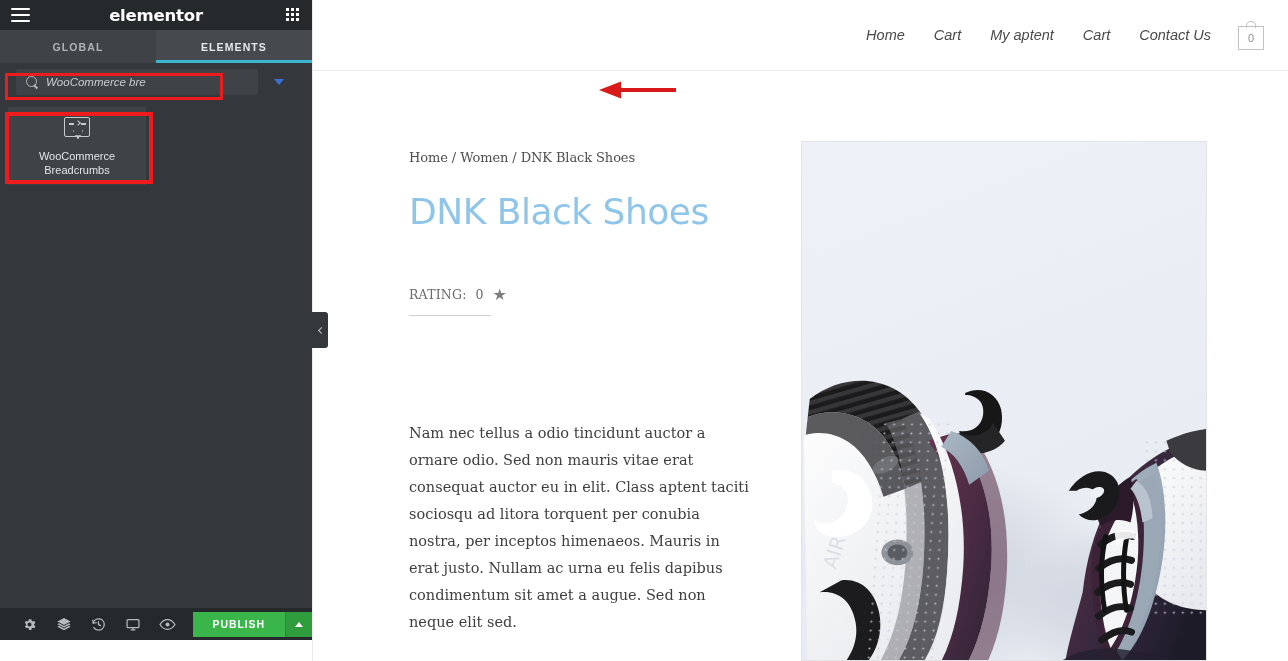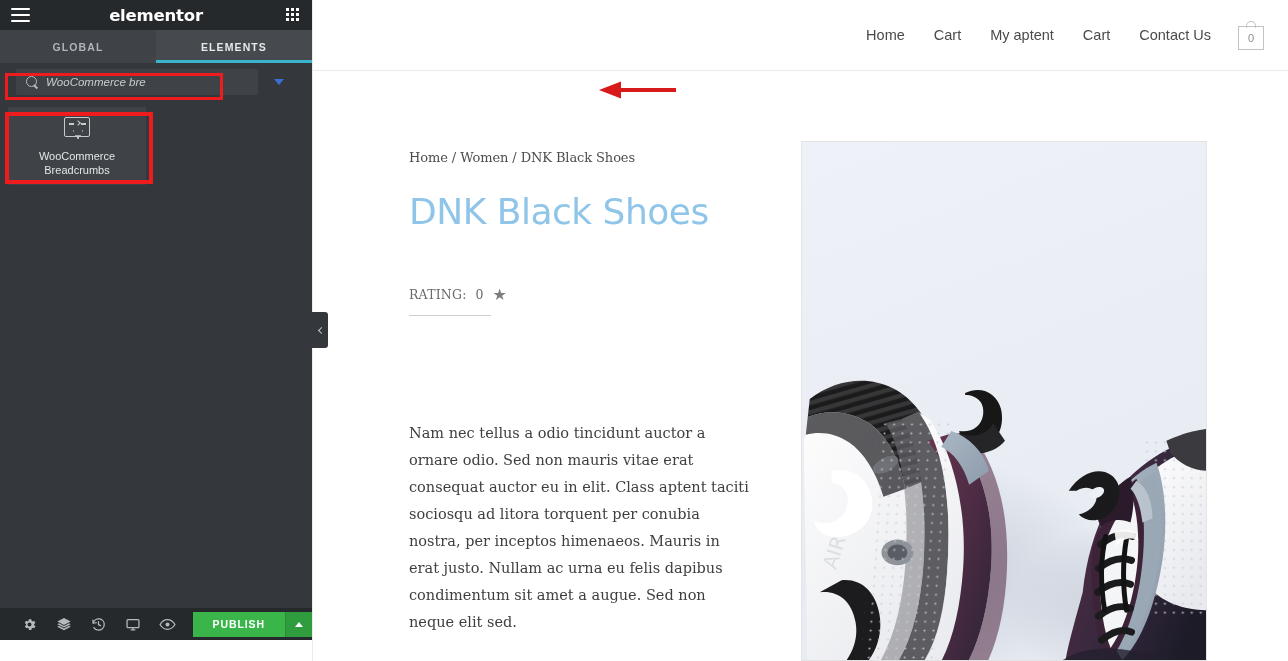--- a/index.html
+++ b/index.html
@@ -164,21 +164,21 @@
   
   #canvas {
     flex: 1; height: 661px; background: #ffffff; position: relative;
     overflow: hidden; border-left: 1px solid #ebebeb;
   }
   .site-header {
     height: 71px; border-bottom: 1px solid #eaeaea;
     display: flex; align-items: center; justify-content: flex-end;
     padding-right: 24px;
   }
-  .nav { display: flex; align-items: center; gap: 29px; }
+  .nav { display: flex; align-items: center; gap: 29px; font-style: italic; }
   .nav a {
     color: #4a4a4a; font-size: 14.5px; text-decoration: none;
     font-family: "Liberation Sans", sans-serif; cursor: pointer;
   }
   .cart-bag {
     width: 26px; height: 29px; position: relative; margin-left: 27px; cursor: pointer;
   }
   .cart-bag .sack {
     position: absolute; left: 0; bottom: 0; width: 26px; height: 24px;
     border: 1px solid #c3c3c3;

